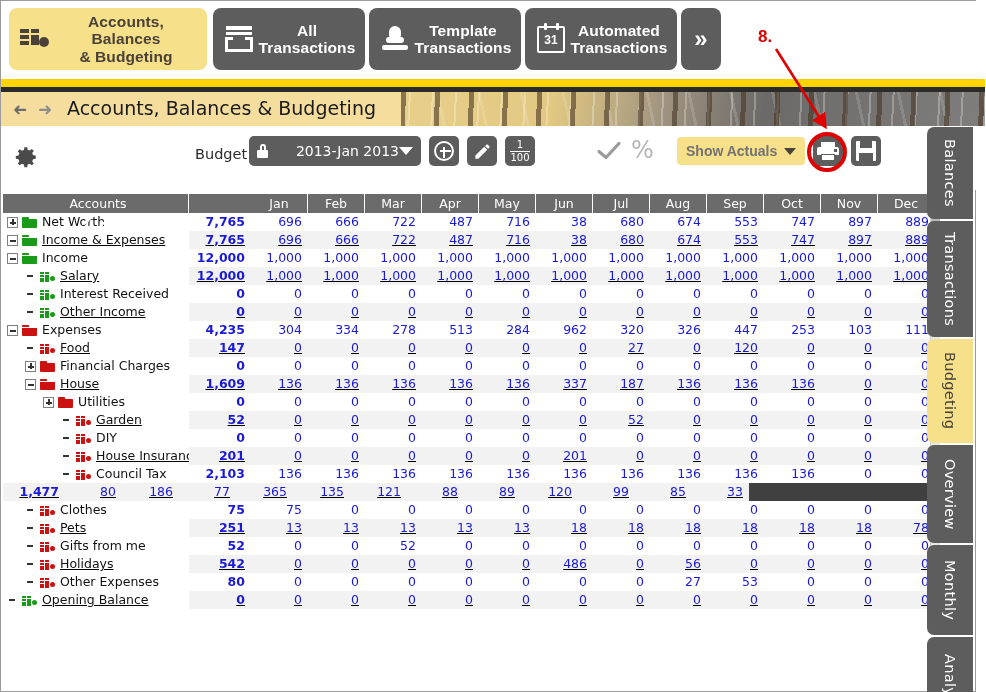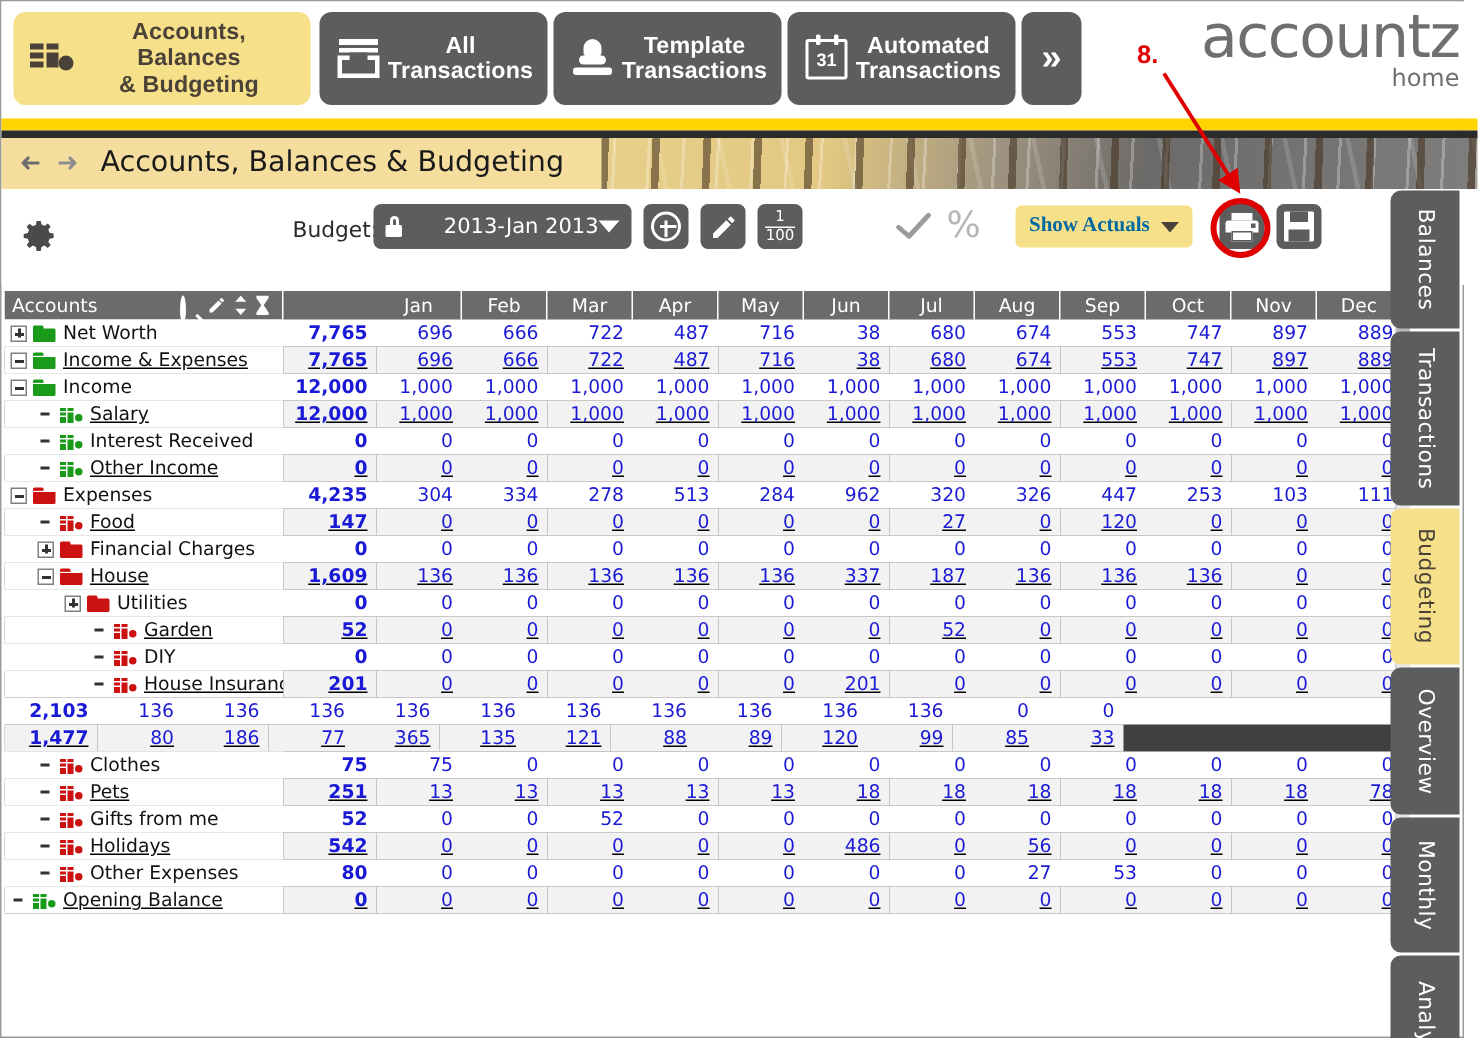--- a/index.html
+++ b/index.html
@@ -126,42 +126,42 @@
   .circx{position:relative;width:24px;height:24px;border-radius:50%;background:#bdbdbd;}
   .circx::before,.circx::after{content:"";position:absolute;left:5px;top:10.5px;width:14px;height:3px;background:#fff;}
   .circx::before{transform:rotate(45deg);}
   .circx::after{transform:rotate(-45deg);}
   .pct{font-size:24px;color:#b5b5b5;line-height:24px;font-family:"DejaVu Sans",sans-serif;}
 
   .showactuals{
     position:absolute;left:676px;top:11px;height:28px;background:#f7e08a;border-radius:4px;
     display:flex;align-items:center;padding:0 9px;box-sizing:border-box;
   }
-  .showactuals .sa{font-size:14px;font-weight:bold;color:#0369a1;font-family:Liberation Serif, serif;}
+  .showactuals .sa{font-size:14px;font-weight:bold;color:#737373;font-family:Liberation Sans, sans-serif;}
   .showactuals .cdown{margin-left:7px;width:0;height:0;border-left:6px solid transparent;border-right:6px solid transparent;border-top:7px solid #4a4238;}
 
   #tb-print{position:absolute;left:812px;top:10px;width:30px;height:30px;border-radius:5px;background:#5d5d5d;display:flex;align-items:center;justify-content:center;}
   #tb-save{position:absolute;left:850px;top:10px;width:30px;height:30px;border-radius:5px;background:#5d5d5d;display:flex;align-items:center;justify-content:center;}
   .prn{position:relative;width:22px;height:19px;}
   .prn .top{position:absolute;left:4px;top:0;width:14px;height:5px;background:#fff;}
   .prn .mid{position:absolute;left:0;top:5.5px;width:22px;height:8px;background:#fff;border-radius:2px 2px 0 0;}
   .prn .mid::after{content:"";position:absolute;right:2px;top:2px;width:3px;height:3px;background:#5d5d5d;}
   .prn .pap{position:absolute;left:4px;top:12px;width:14px;height:7px;background:#fff;border:1.5px solid #5d5d5d;box-sizing:border-box;}
   .dsk{position:relative;width:20px;height:20px;background:#fff;border-radius:1px;}
   .dsk::before{content:"";position:absolute;left:4px;top:0;width:12px;height:7px;background:#5d5d5d;}
   .dsk::after{content:"";position:absolute;left:3px;bottom:0;width:14px;height:8px;background:#5d5d5d;}
 
   .redcircle{position:absolute;left:806px;top:131px;width:40px;height:40px;border:4px solid #e00000;border-radius:50%;box-sizing:border-box;}
 
   
   .grid{position:absolute;left:2px;top:193px;width:936px;height:420px;background:#fff;overflow:hidden;}
   .hdr{display:flex;height:19px;background:#6b6b6b;}
   .hdr .hcell{
     color:#fff;font-size:12.5px;text-align:center;line-height:19px;
-    border-right:1px solid #fff;box-sizing:border-box;font-family:"DejaVu Sans",sans-serif;
+    border-right:1px solid #fff;box-sizing:border-box;font-family:"DejaVu Sans",sans-serif;flex-direction:column;
   }
   .hdr .hacct{
     flex:0 0 186px;display:flex;align-items:center;padding-left:5px;text-align:left;
     border-right:1px solid #fff;box-sizing:border-box;
   }
   .hdr .hacct .lbl{font-size:12.5px;color:#fff;flex:1;}
   .hdr .hacct .icons{display:flex;align-items:center;gap:5px;padding-right:8px;}
   .hicon{width:13px;height:13px;position:relative;}
   .hi-search{border:2px solid #fff;border-radius:50%;width:9px;height:9px;box-sizing:border-box;}
   .hi-search::after{content:"";position:absolute;right:-3px;bottom:-3px;width:6px;height:2px;background:#fff;transform:rotate(45deg);}
@@ -304,24 +304,20 @@
       <span class="nlabel">
         <span>Automated</span>
         <span class="l2">Transactions</span>
       </span>
     </div>
 
     <div class="navbtn" id="nav4">
       <span class="chev">»</span>
     </div>
 
-    <div class="logo">
-      <div class="main">accountz</div>
-      <div class="sub">home</div>
-    </div>
   </div>
 
   <div class="band"></div>
   <div class="banddark"></div>
   <div class="titlebar">
     <div class="texture2"></div>
     <div class="texture3"></div>
     <span class="navarrow back">➜</span>
     <span class="navarrow fwd">➜</span>
     <div class="titletxt">Accounts, Balances &amp; Budgeting</div>
@@ -785,20 +781,32 @@
           <div class="cell shade">0</div>
           <div class="cell shade">201</div>
           <div class="cell shade">0</div>
           <div class="cell shade">0</div>
           <div class="cell shade">0</div>
           <div class="cell shade">0</div>
           <div class="cell shade">0</div>
           <div class="cell shade">0</div>
         </div>
         <div class="row">
+          <div class="acct ind4">
+            <span class="expander none"></span>
+            <span class="barico red">
+              <i class="s3"></i>
+              <i class="s2"></i>
+              <i class="s1"></i>
+              <i class="s5"></i>
+              <i class="s4"></i>
+              <i class="dt"></i>
+            </span>
+            <span>Council Tax</span>
+          </div>
           <div class="cell total">2,103</div>
           <div class="cell">136</div>
           <div class="cell">136</div>
           <div class="cell">136</div>
           <div class="cell">136</div>
           <div class="cell">136</div>
           <div class="cell">136</div>
           <div class="cell">136</div>
           <div class="cell">136</div>
           <div class="cell">136</div>

